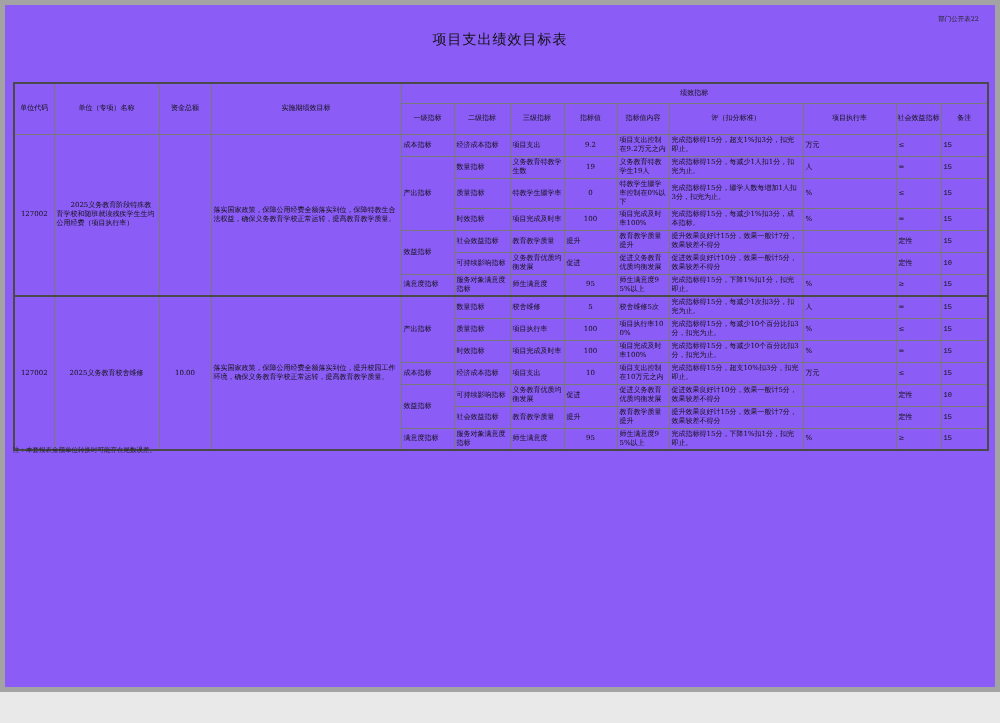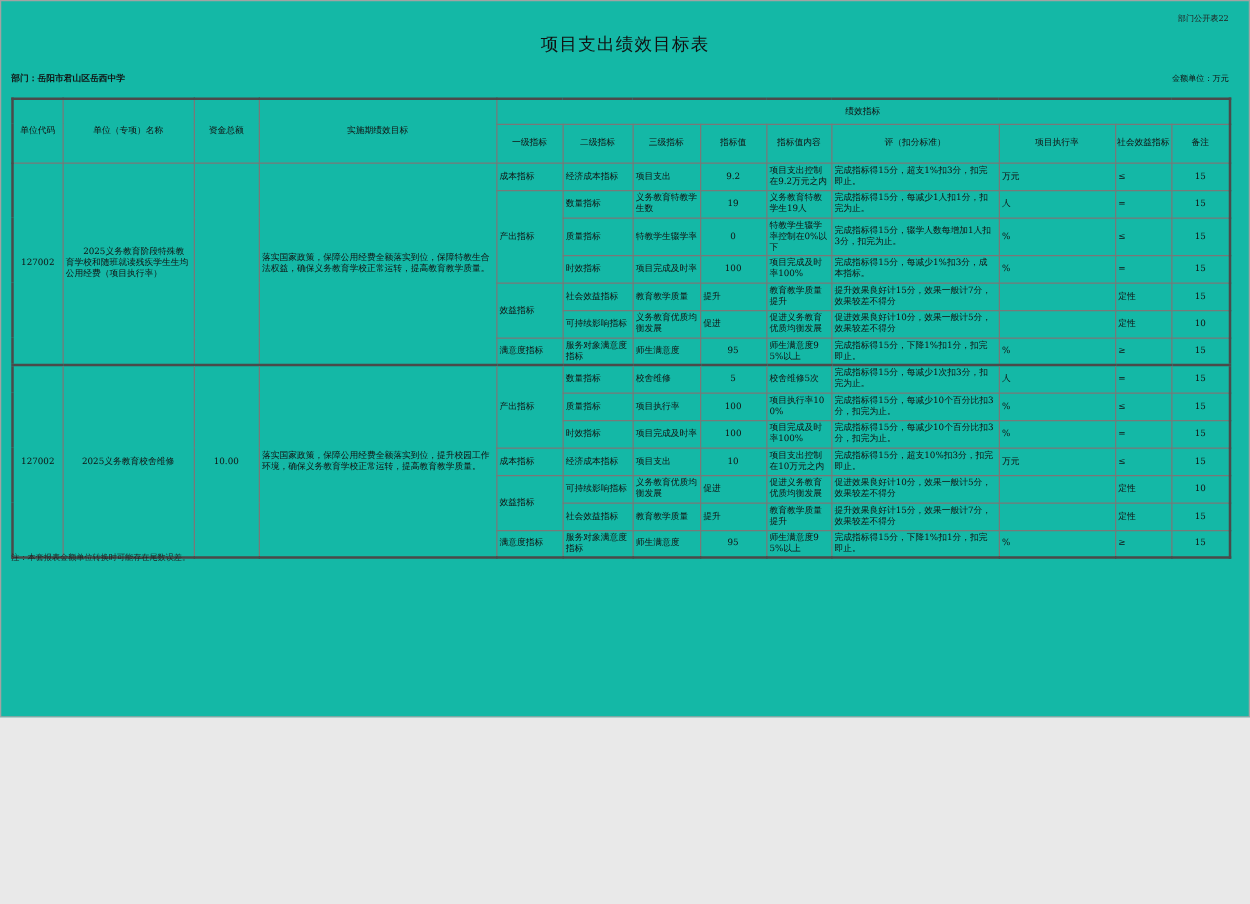--- a/index.html
+++ b/index.html
@@ -1,23 +1,23 @@
 <!DOCTYPE html>
 <html><head>
 <meta charset="utf-8">
 <style>
   html,body{margin:0;padding:0;background:#e9e9e9;}
   .page{
     position:relative;
-    width:1000px;height:574px;
-    background:#14b8a6;
+    width:1000px;height:692px;
+    background:#8b5cf6;
     font-family:"DejaVu Serif","Liberation Serif",serif;
     color:#111;
     box-sizing:border-box;
-    border:1px solid #a3a3a3;
+    border:5px solid #a3a3a3;
     overflow:hidden;
   }
   .doc-label{
     position:absolute;top:10px;right:16px;
     font-size:6.5px;color:#222;
   }
   .title{
     position:absolute;top:26px;left:0;width:100%;
     text-align:center;font-size:14px;font-weight:normal;letter-spacing:1px;
   }
@@ -42,40 +42,36 @@
     overflow:hidden;
     word-break:break-all;
   }
   table.perf th{font-weight:normal;text-align:center;padding:1px 1px;}
   tr.h1{height:20px;}
   tr.h2{height:31px;}
   tbody.blk tr{height:22px;}
   td.center{text-align:center;}
   td.left{text-align:left;}
   td.num{text-align:center;}
-  td.rem{text-align:center;}
+  td.rem{text-align:left;font-family:Liberation Mono, monospace;}
   td.indent{text-align:left;text-indent:14px;}
   tbody.blk-top tr:first-child td{border-top:2px solid #4a4a4a;}
   .note{
     position:absolute;top:441px;left:8px;
     font-size:6.5px;color:#222;
   }
 </style>
 </head>
 <body>
 
 <div class="page">
 
   <div class="doc-label">部门公开表22</div>
   <div class="title">项目支出绩效目标表</div>
 
-  <div class="meta-row">
-    <span class="dept">部门：岳阳市君山区岳西中学</span>
-    <span class="unit">金额单位：万元</span>
-  </div>
 
   <table class="perf">
     <colgroup>
       <col style="width:40px">
         <col style="width:105px">
         <col style="width:52px">
         <col style="width:190px">
       <col style="width:53px">
         <col style="width:56px">
         <col style="width:54px">

